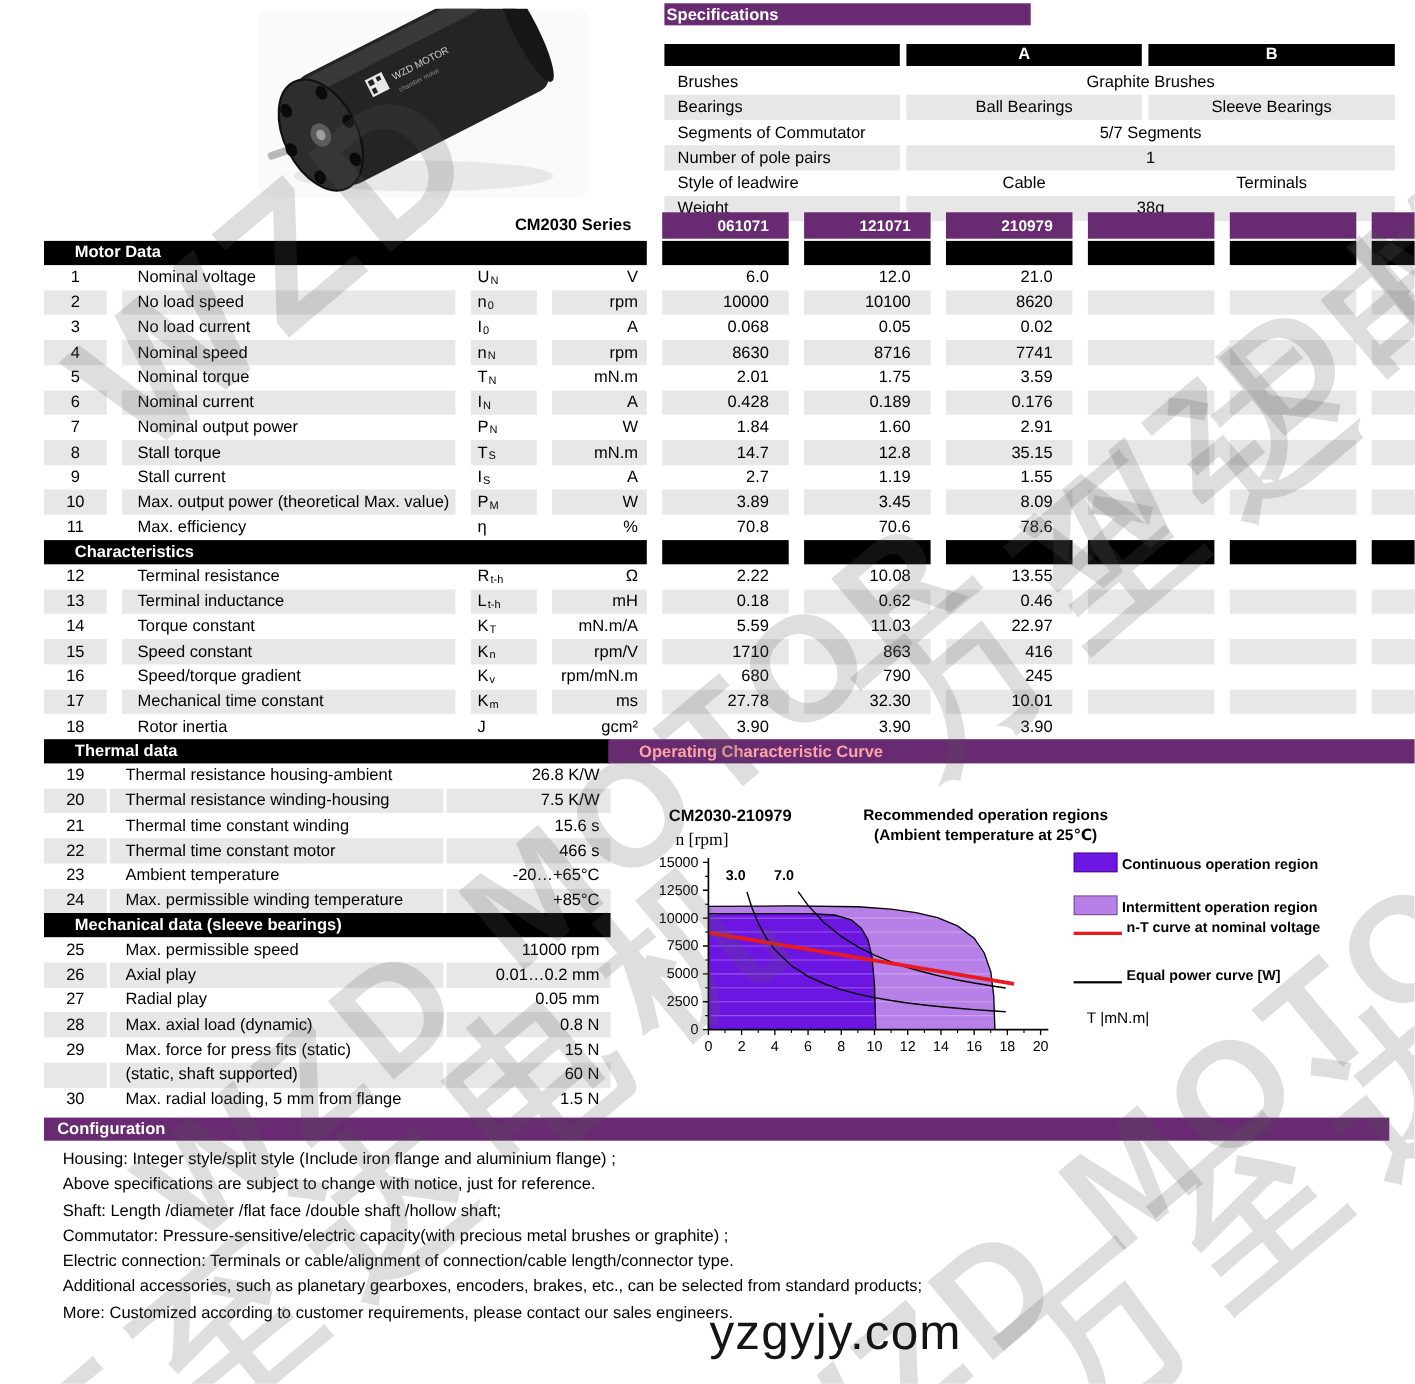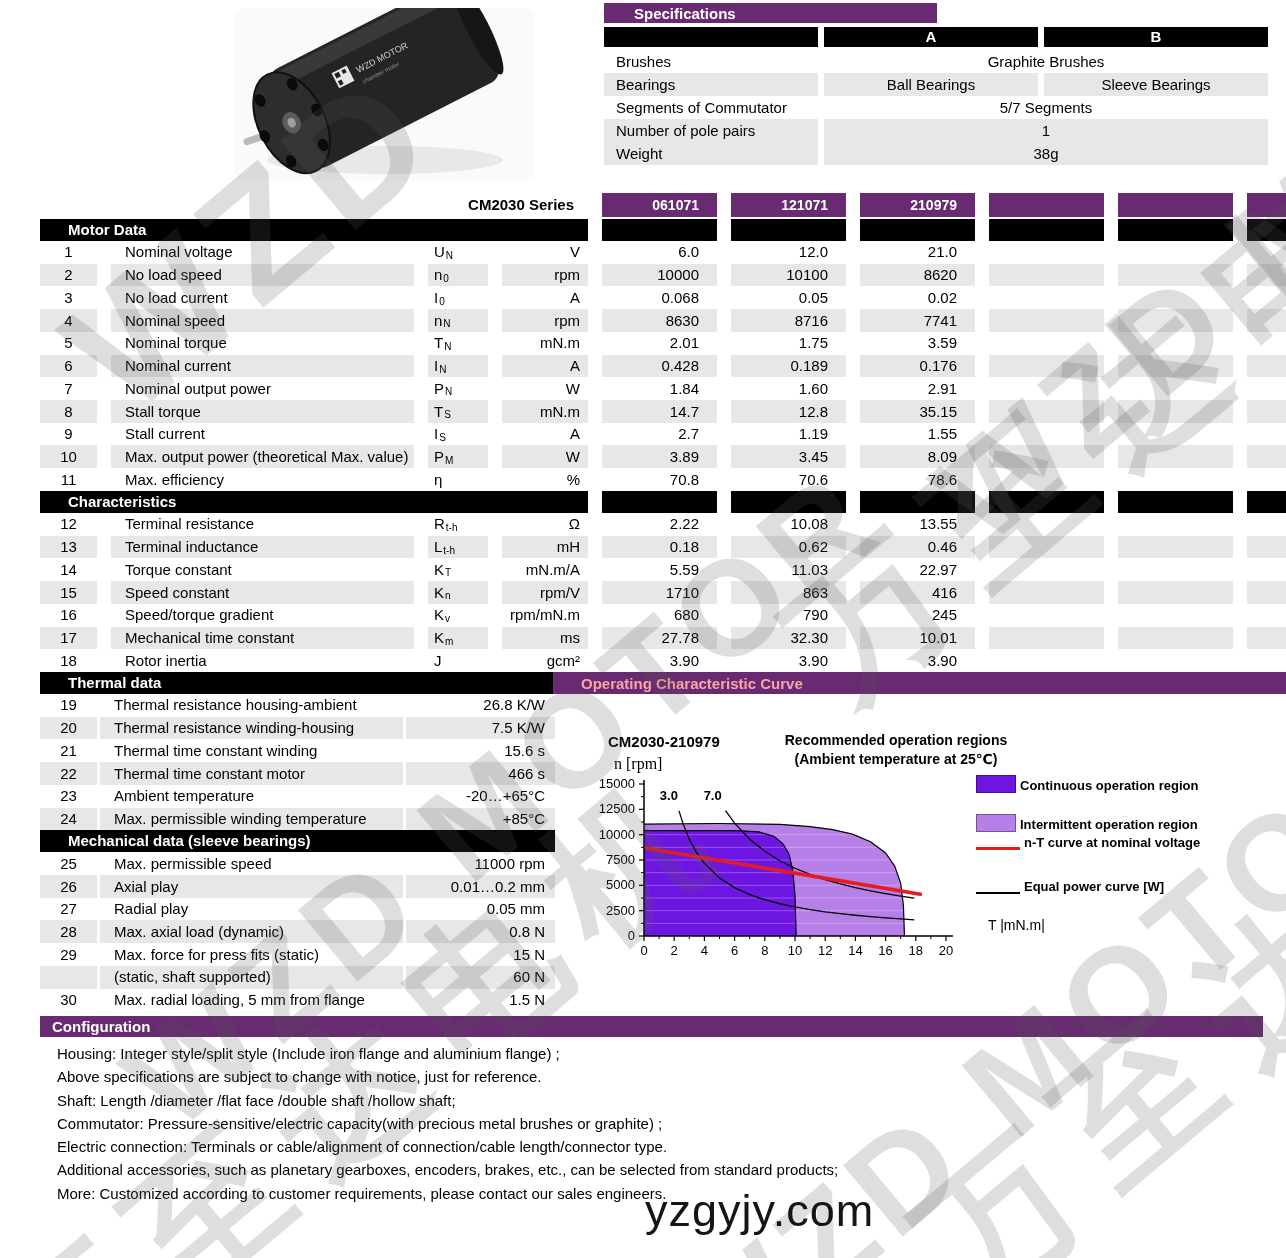--- a/index.html
+++ b/index.html
@@ -27,21 +27,21 @@
   .unit{justify-content:flex-end;padding-right:8px;}
   .val{justify-content:flex-end;padding-right:18px;}
   .lval{justify-content:flex-end;padding-right:10px;}
   .series{grid-column:1/5;justify-content:flex-end;padding-right:14px;font-weight:bold;}
   .pcell{background:var(--purple);color:#fff;font-weight:bold;justify-content:flex-end;padding-right:18px;font-size:14px;}
   .bandlbl{background:#000;color:#fff;font-weight:bold;padding-left:28px;}
   .bcell{background:#000;}
   
   #spec-table{position:absolute;left:604px;top:3px;width:664px;}
   .pband{background:var(--purple);color:#fff;font-weight:bold;font-size:15px;
-         width:333px;height:20px;display:flex;align-items:center;padding-left:30px;box-sizing:border-box;margin-bottom:4px;}
+         width:333px;height:20px;display:flex;align-items:center;padding-left:2px;box-sizing:border-box;margin-bottom:17px;}
   .sheader{height:20px;margin-bottom:3px;}
   .sheader .cell{background:#000;color:#fff;font-weight:bold;justify-content:center;}
   .lbl{padding-left:12px;}
   .ctr{justify-content:center;}
   .span-c{grid-column:2/4;justify-content:center;}
   
   #main-table{position:absolute;left:40px;top:193px;width:1223px;}
   #left-table{position:absolute;left:40px;top:672px;width:515px;}
   #occ-band{position:absolute;left:553px;top:672px;width:855px;height:22px;background:var(--purple);
             color:#fca5a5;font-weight:bold;font-size:15px;display:flex;align-items:center;padding-left:28px;box-sizing:border-box;}
@@ -129,20 +129,25 @@
         <div class="cell ctr">Ball Bearings</div>
         <div class="cell ctr">Sleeve Bearings</div>
       </div>
       <div class="cols-s srow">
         <div class="cell lbl">Segments of Commutator</div>
         <div class="cell span-c">5/7 Segments</div>
       </div>
       <div class="cols-s srow shade">
         <div class="cell lbl">Number of pole pairs</div>
         <div class="cell span-c">1</div>
+      </div>
+      <div class="cols-s srow">
+        <div class="cell lbl">Style of leadwire</div>
+        <div class="cell ctr">Cable</div>
+        <div class="cell ctr">Terminals</div>
       </div>
       <div class="cols-s srow shade">
         <div class="cell lbl">Weight</div>
         <div class="cell span-c">38g</div>
       </div>
     </div>
 </div>
 
 <div id="main-table">
     <div class="cols vrow-h">

